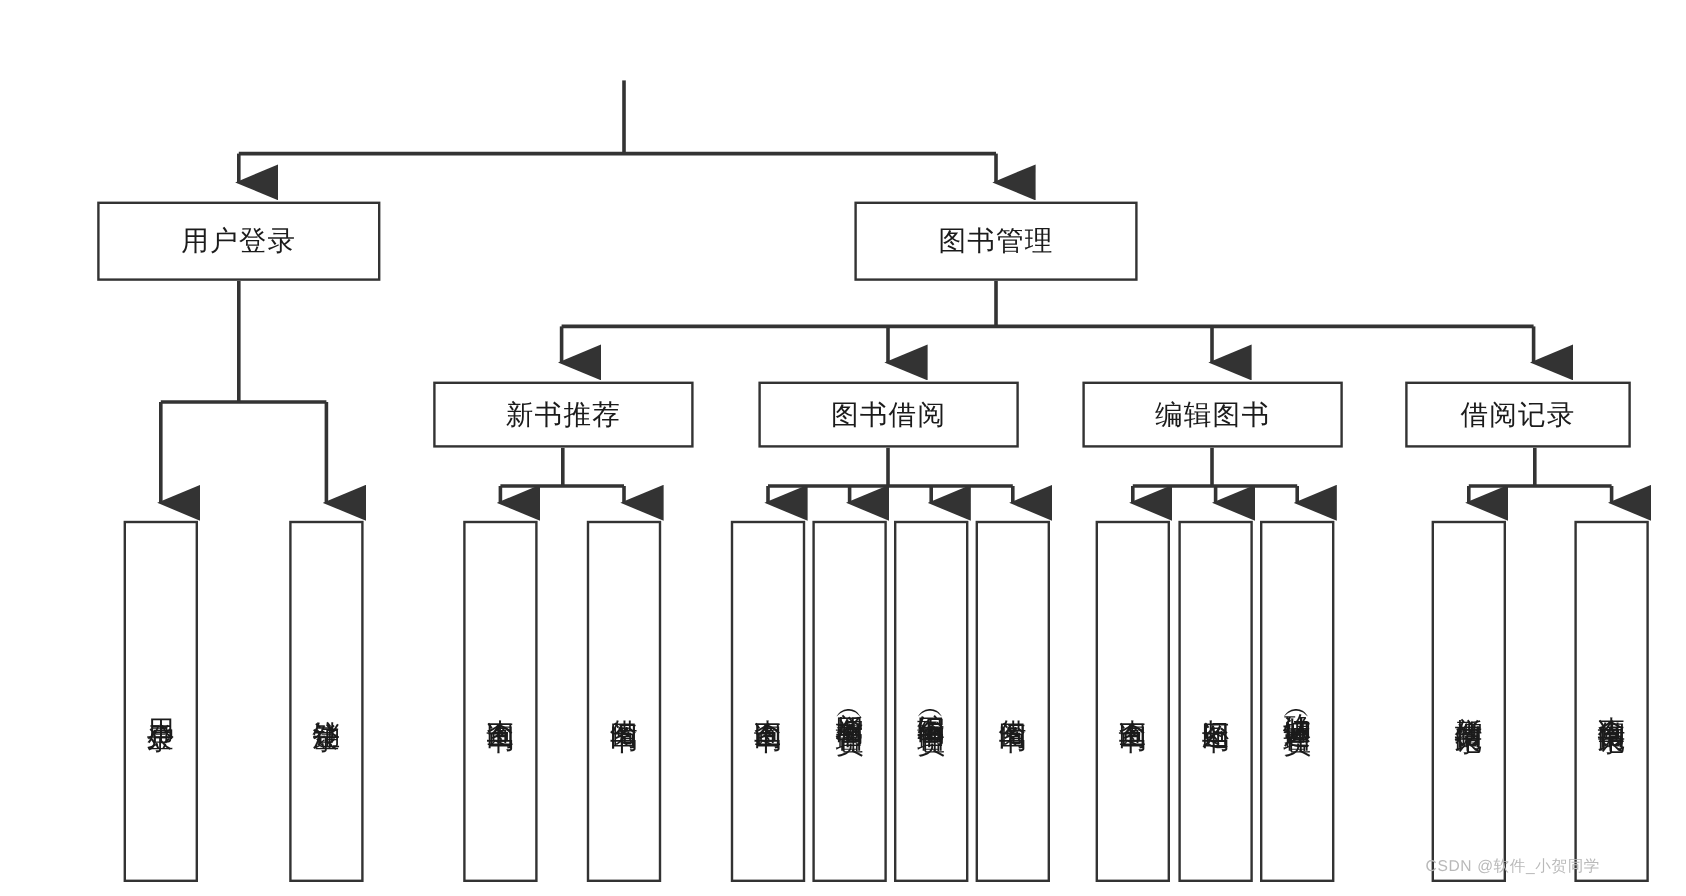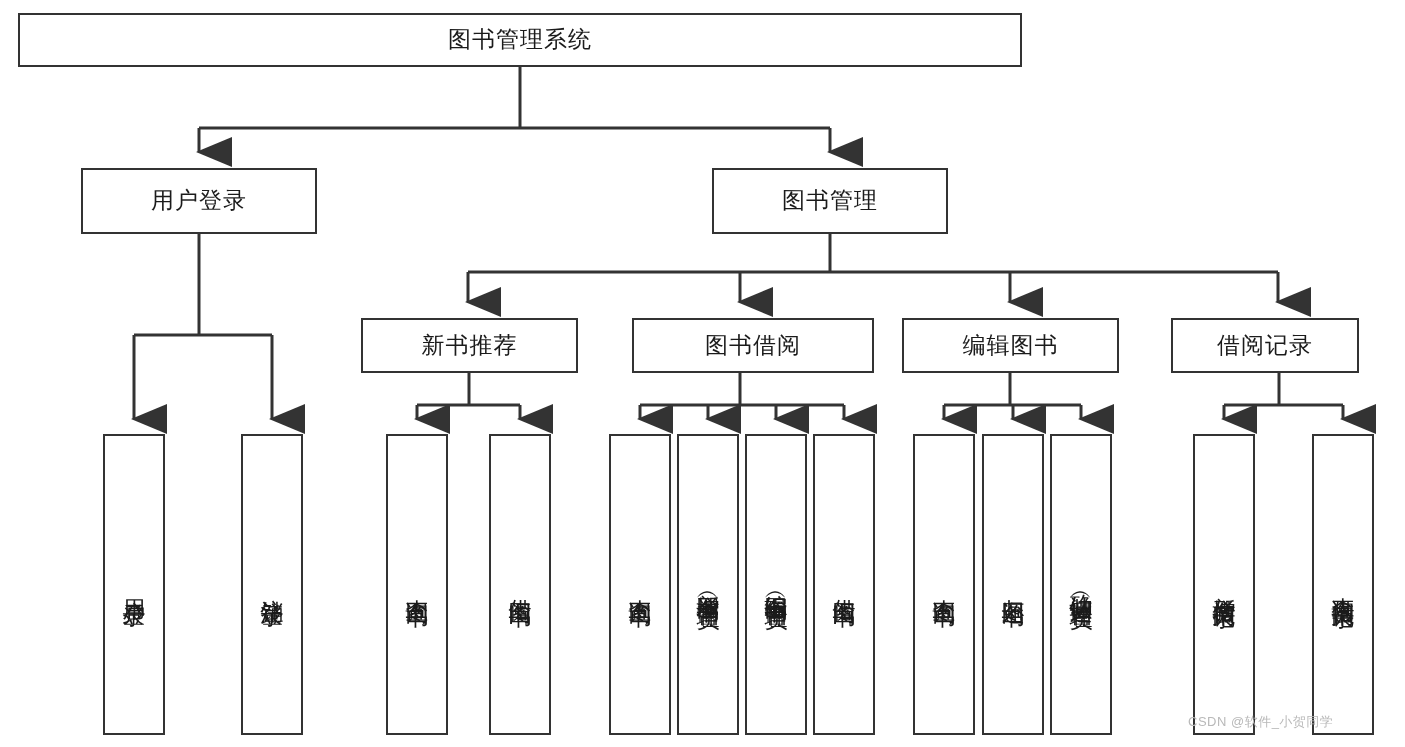--- a/index.html
+++ b/index.html
@@ -114,27 +114,26 @@
       <path d="M 1013 405 L 1013 419" marker-end="url(#arw)"></path>
       <path d="M 1081 405 L 1081 419" marker-end="url(#arw)"></path>
 
       <path d="M 1279 373 L 1279 405"></path>
       <path d="M 1224 405 L 1343 405"></path>
       <path d="M 1224 405 L 1224 419" marker-end="url(#arw)"></path>
       <path d="M 1343 405 L 1343 419" marker-end="url(#arw)"></path>
     </g>
   </svg>
 
-  <div class="node horiz" style="left:18px; top:13px; width:1004px; height:54px;">图书管理系统</div>
 
   <div class="node horiz" style="left:81px; top:168px; width:236px; height:66px;">用户登录</div>
   <div class="node horiz" style="left:712px; top:168px; width:236px; height:66px;">图书管理</div>
 
   <div class="node horiz" style="left:361px; top:318px; width:217px; height:55px;">新书推荐</div>
-  <div class="node horiz" style="left:632px; top:318px; width:242px; height:55px;">图书借阅</div>
+  <div class="node horiz" style="left:632px; top:318px; width:217px; height:55px;">图书借阅</div>
   <div class="node horiz" style="left:902px; top:318px; width:217px; height:55px;">编辑图书</div>
   <div class="node horiz" style="left:1171px; top:318px; width:188px; height:55px;">借阅记录</div>
 
   <div class="node vert" style="left:103px; top:434px; width:62px; height:301px;">
     <span class="vtext">用户登录</span>
   </div>
   <div class="node vert" style="left:241px; top:434px; width:62px; height:301px;">
     <span class="vtext">注销登录</span>
   </div>
 

